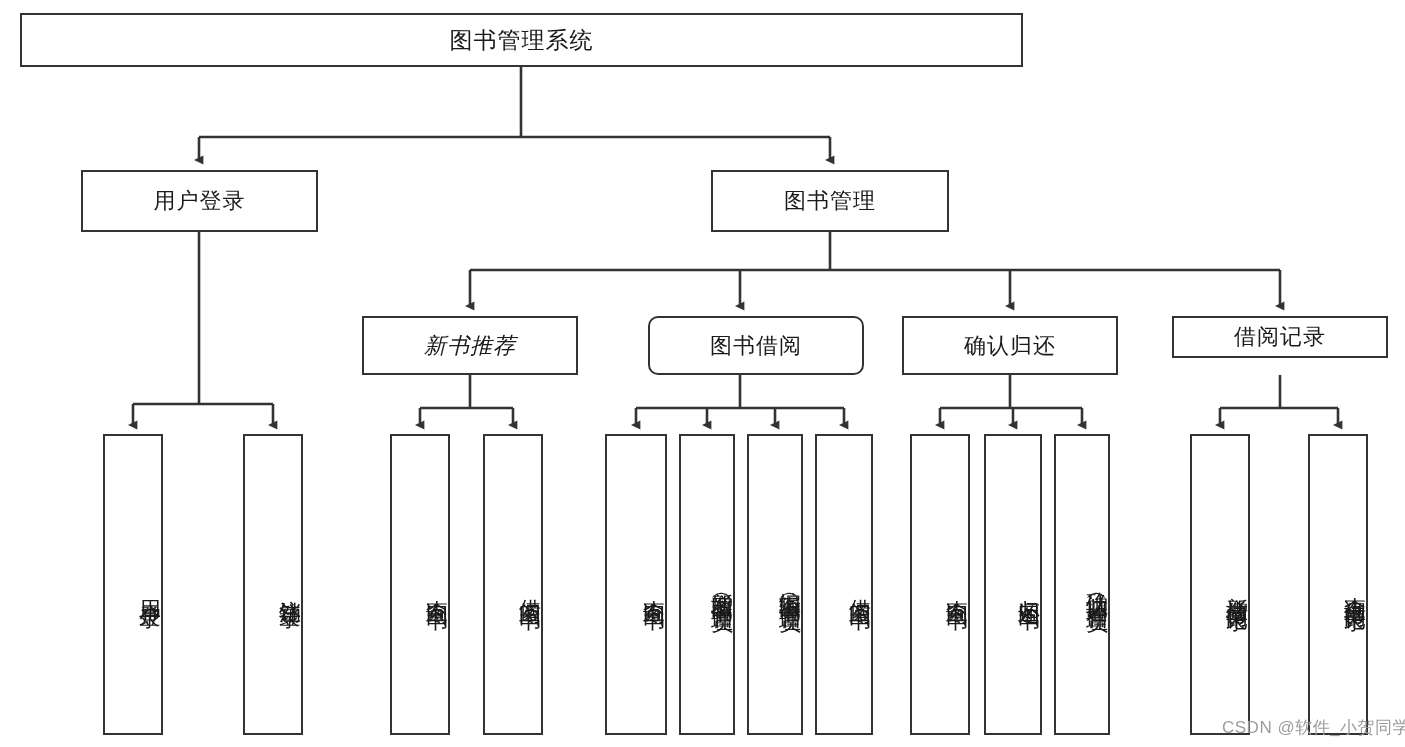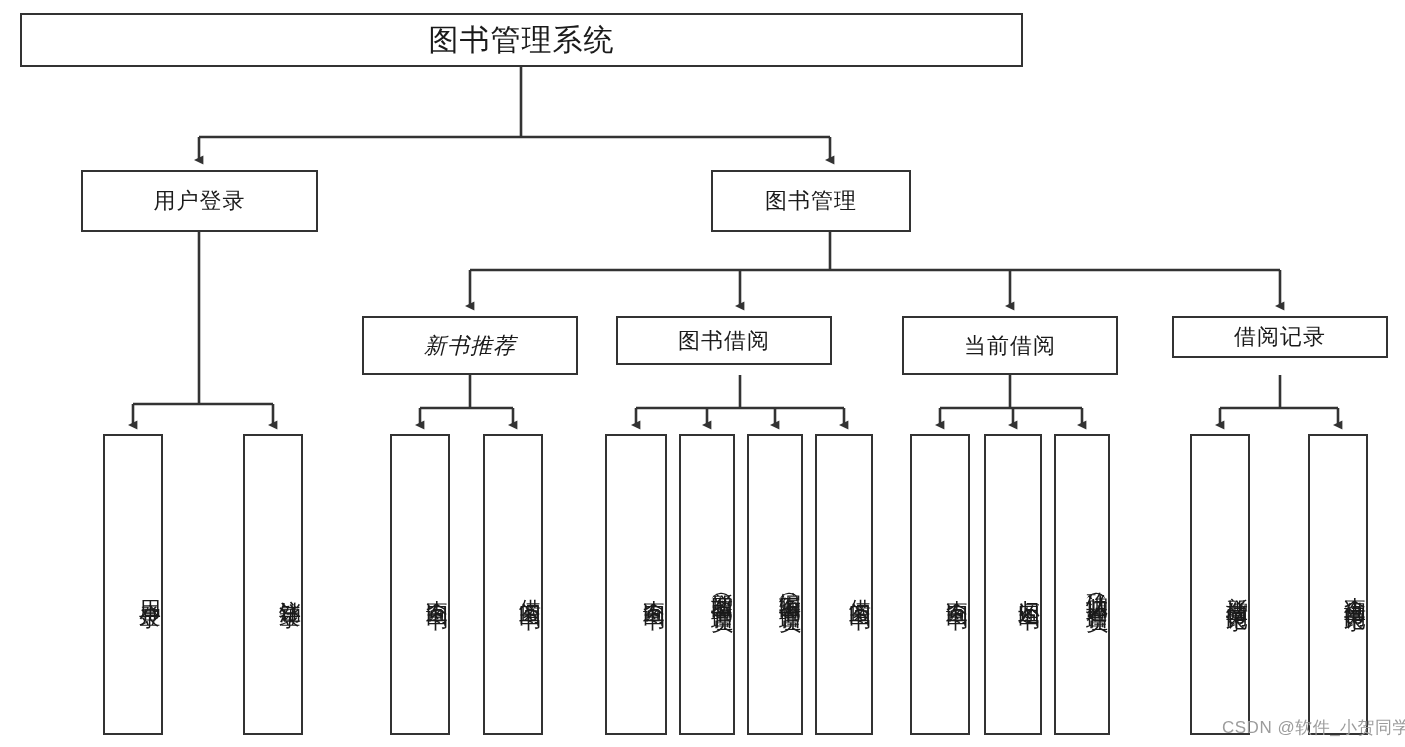--- a/index.html
+++ b/index.html
@@ -42,21 +42,21 @@
     writing-mode: vertical-rl;
     text-orientation: upright;
     font-size: 22px;
     letter-spacing: 3px;
     line-height: 1;
     padding-top: 6px;
     align-items: flex-start;
     justify-content: center;
   }
   .node.root {
-    font-size: 30px;
+    font-size: 23px;
   }
   .watermark {
     position: absolute;
     font-size: 17px;
     color: #9c9c9c;
     white-space: nowrap;
     letter-spacing: 0.5px;
   }
 </style>
 </head>
@@ -122,25 +122,25 @@
       <path d="M1280,375 L1280,408"></path>
       <path d="M1220,408 L1338,408"></path>
       <path d="M1220,408 L1220,425" marker-end="url(#arrow)"></path>
       <path d="M1338,408 L1338,425" marker-end="url(#arrow)"></path>
     </g>
   </svg>
 
   <div class="node h root" style="left: 20px; top: 13px; width: 1003px; height: 54px;">图书管理系统</div>
 
   <div class="node h" style="left: 81px; top: 170px; width: 237px; height: 62px;">用户登录</div>
-  <div class="node h" style="left: 711px; top: 170px; width: 200px; height: 62px;">图书管理</div>
+  <div class="node h" style="left: 711px; top: 170px; width: 238px; height: 62px;">图书管理</div>
 
   <div class="node h" style="left: 362px; top: 316px; width: 216px; height: 59px; font-style: italic;">新书推荐</div>
-  <div class="node h" style="left: 616px; top: 316px; width: 216px; height: 49px;">图书借阅</div>
-  <div class="node h" style="left: 902px; top: 316px; width: 216px; height: 59px;">当前借阅</div>
+  <div class="node h" style="left: 648px; top: 316px; width: 216px; height: 59px; border-radius: 10px;">图书借阅</div>
+  <div class="node h" style="left: 902px; top: 316px; width: 216px; height: 59px;">确认归还</div>
   <div class="node h" style="left: 1172px; top: 316px; width: 216px; height: 42px;">借阅记录</div>
 
   <div class="node v" style="left: 103px; top: 434px; width: 60px; height: 301px;">用户登录</div>
   <div class="node v" style="left: 243px; top: 434px; width: 60px; height: 301px;">注销登录</div>
   <div class="node v" style="left: 390px; top: 434px; width: 60px; height: 301px;">查询图书</div>
   <div class="node v" style="left: 483px; top: 434px; width: 60px; height: 301px;">借阅图书</div>
   <div class="node v" style="left: 605px; top: 434px; width: 62px; height: 301px;">查询图书</div>
   <div class="node v" style="left: 679px; top: 434px; width: 56px; height: 301px;">新增图书（管理员）</div>
   <div class="node v" style="left: 747px; top: 434px; width: 56px; height: 301px;">编辑图书（管理员）</div>
   <div class="node v" style="left: 815px; top: 434px; width: 58px; height: 301px;">借阅图书</div>

